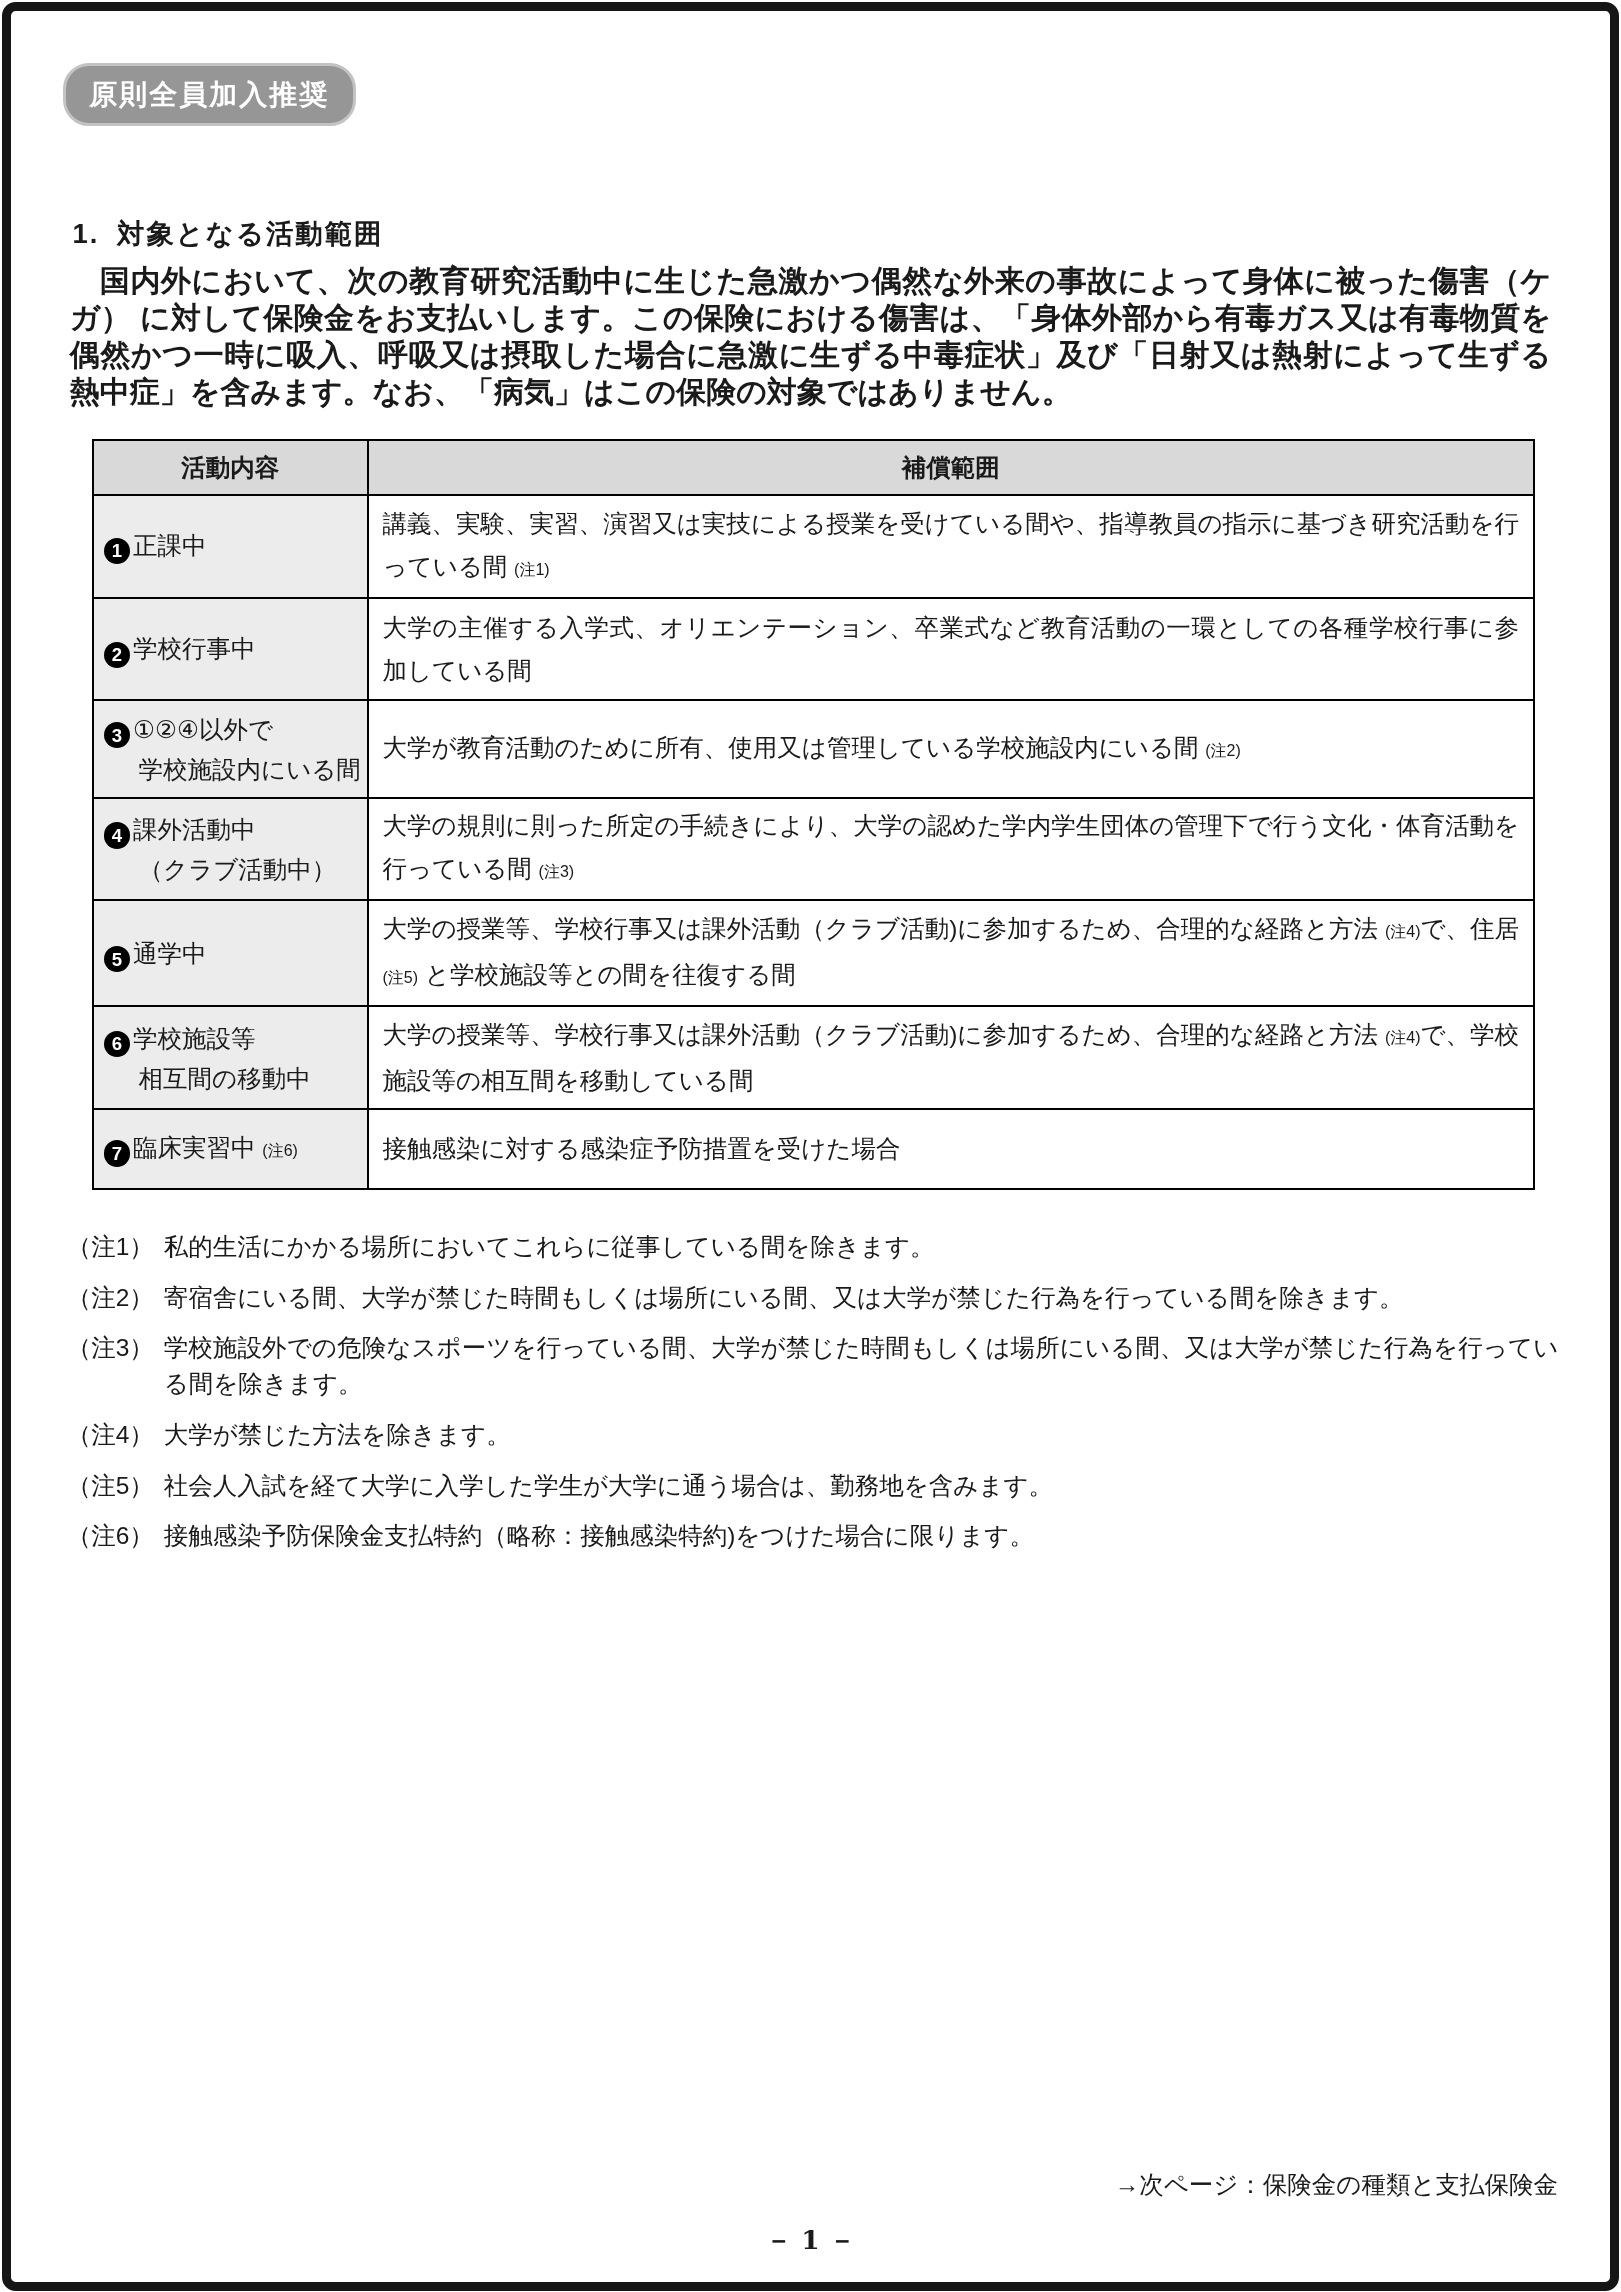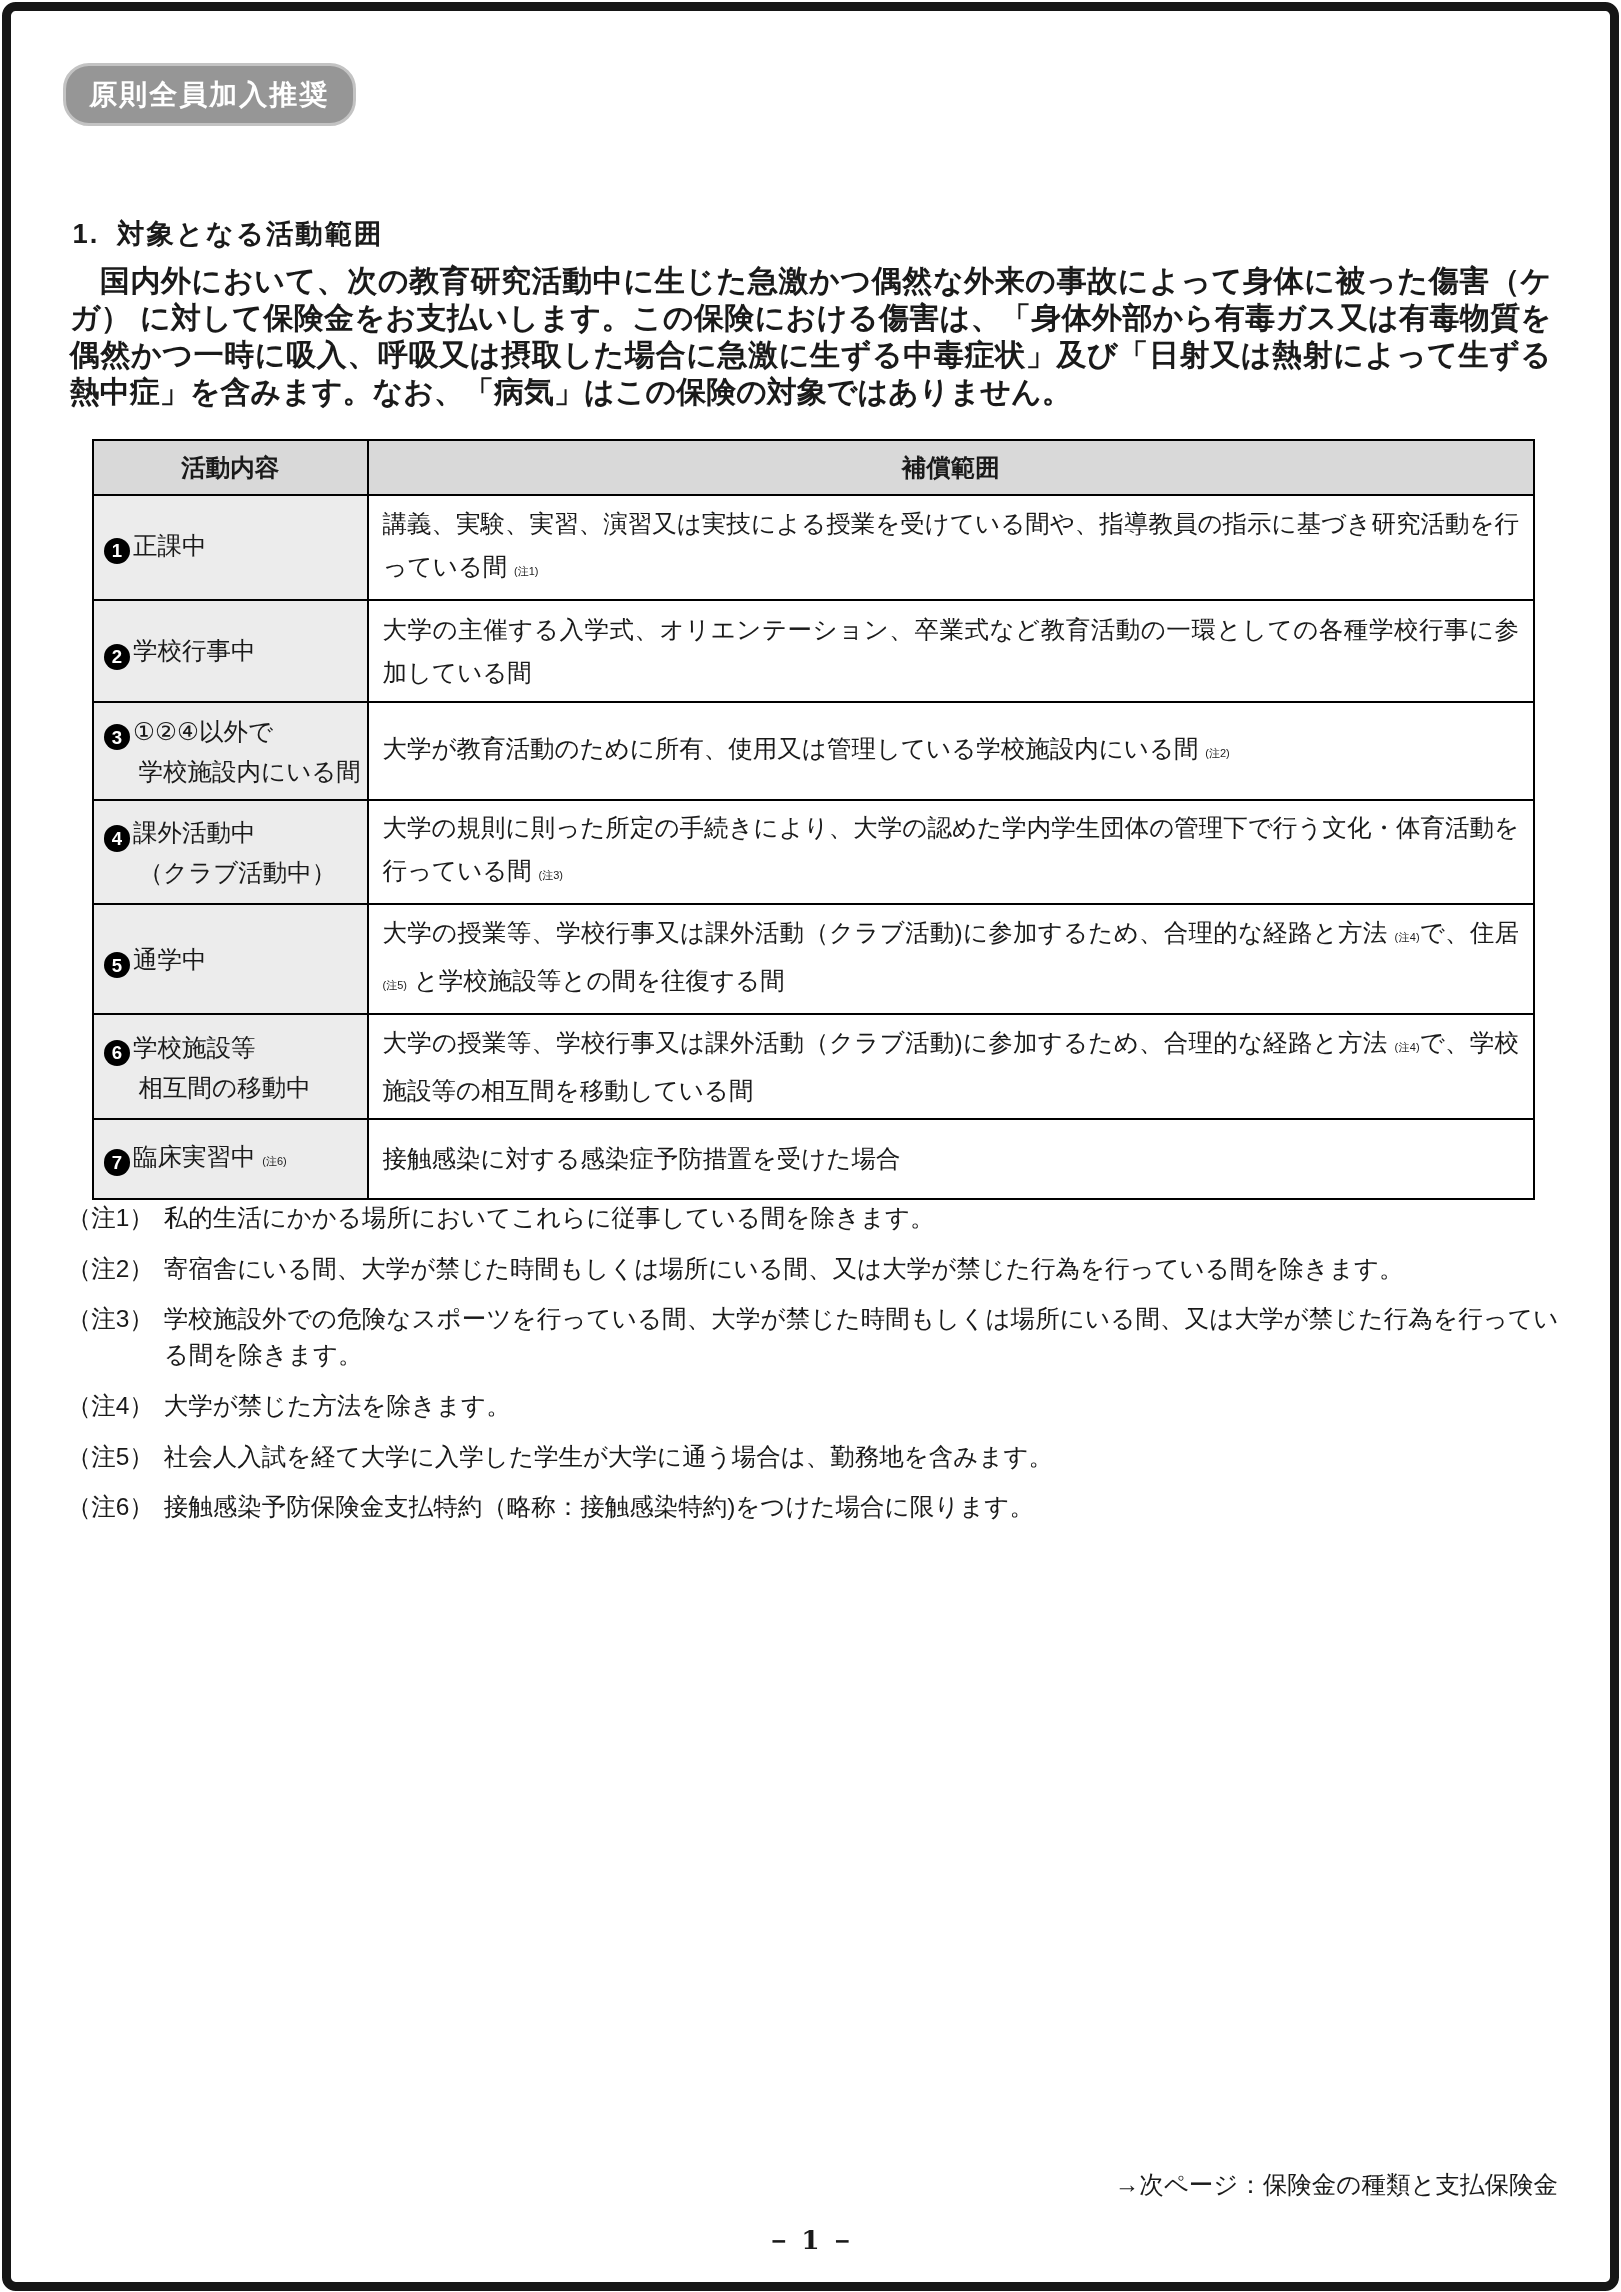--- a/index.html
+++ b/index.html
@@ -49,24 +49,24 @@
   }
   td.cov{
     background:#ffffff;font-size:24.5px;line-height:43px;padding:5.9px 13.7px;vertical-align:middle;text-align:justify;
   }
   .marker{
     display:inline-flex;width:26.5px;height:26.5px;border-radius:50%;background:#000;color:#fff;
     align-items:center;justify-content:center;font-size:18.6px;font-weight:bold;
     margin-right:2.9px;vertical-align:-3.9px;flex:none;
   }
   .act-line2{padding-left:35px;line-height:39px;}
-  .ref{font-size:11px;}
+  .ref{font-size:16px;}
 
   
-  .notes{margin-left:3.9px;}
+  .notes{margin-top:39px;margin-left:3.9px;}
   .note{display:flex;font-size:24.5px;line-height:36px;margin-bottom:14.7px;}
   .note-label{flex:none;margin-right:9.8px;}
   .note-text{flex:1;text-align:justify;}
 
   
   .next-page{position:absolute;right:63px;bottom:92px;font-size:24.5px;}
   .page-num{
     position:absolute;left:0;right:0;bottom:35px;text-align:center;
     font-family:"DejaVu Serif","Liberation Serif",serif;font-size:26.5px;font-weight:bold;
   }

